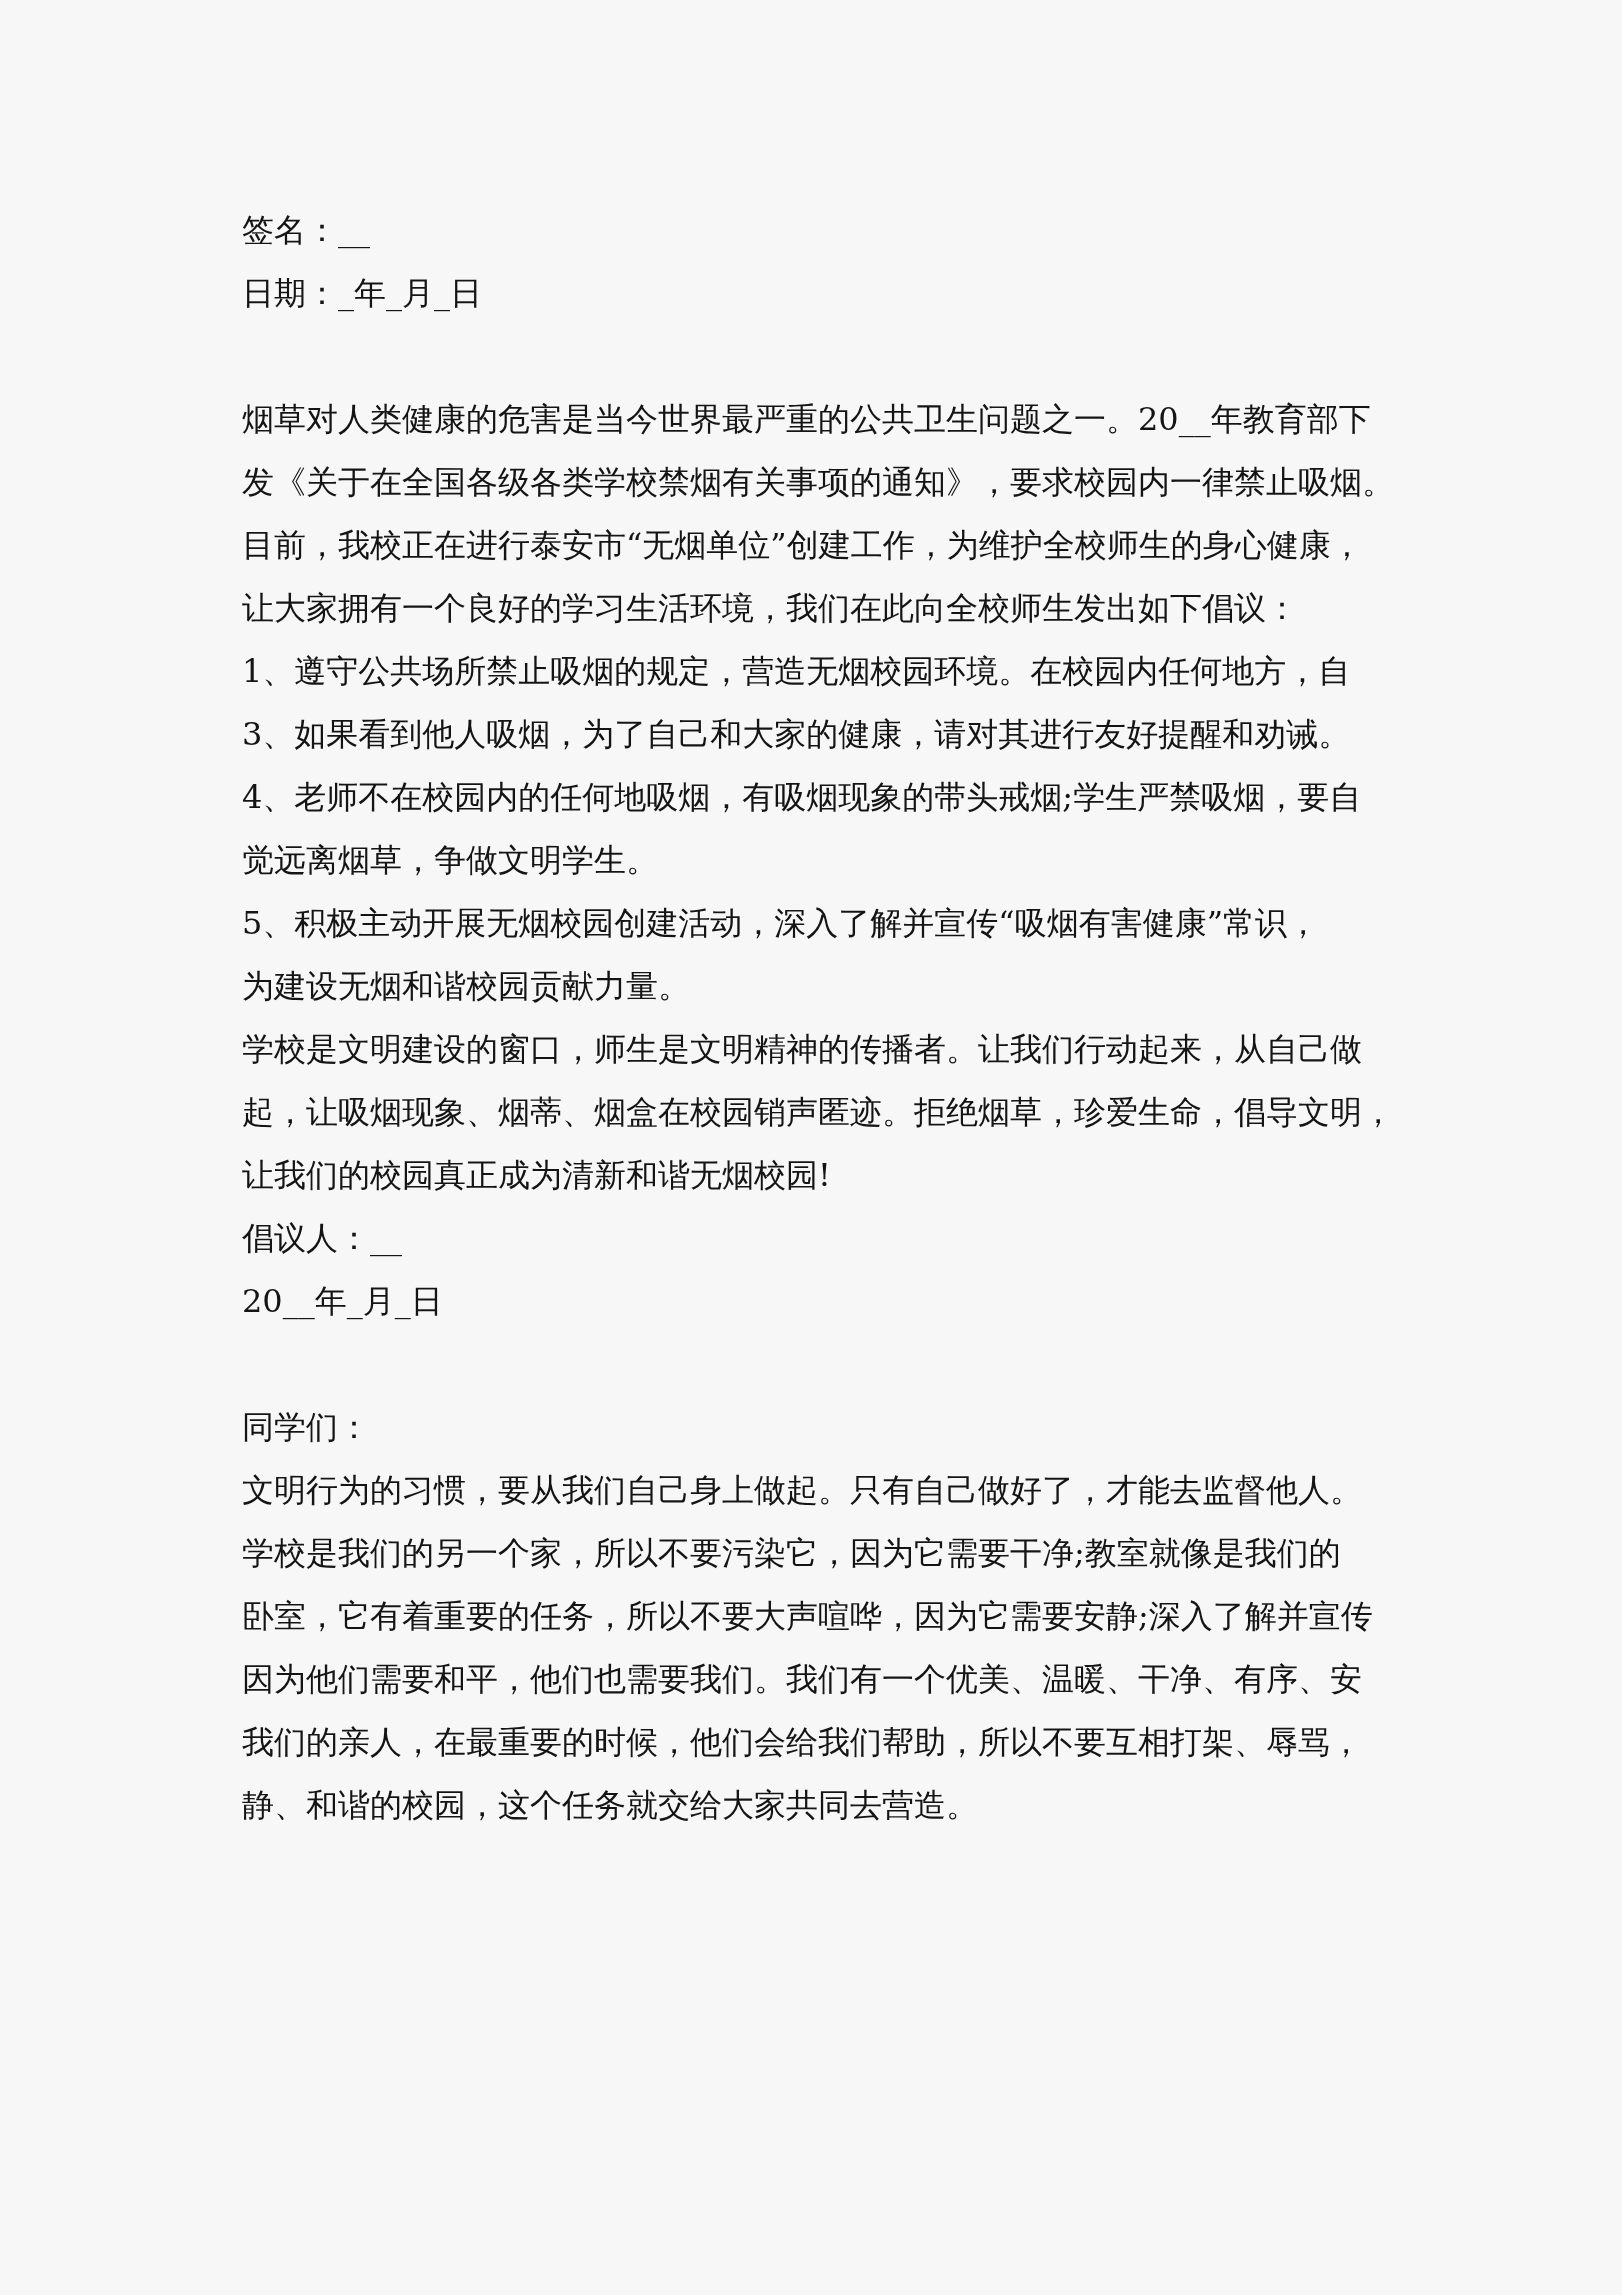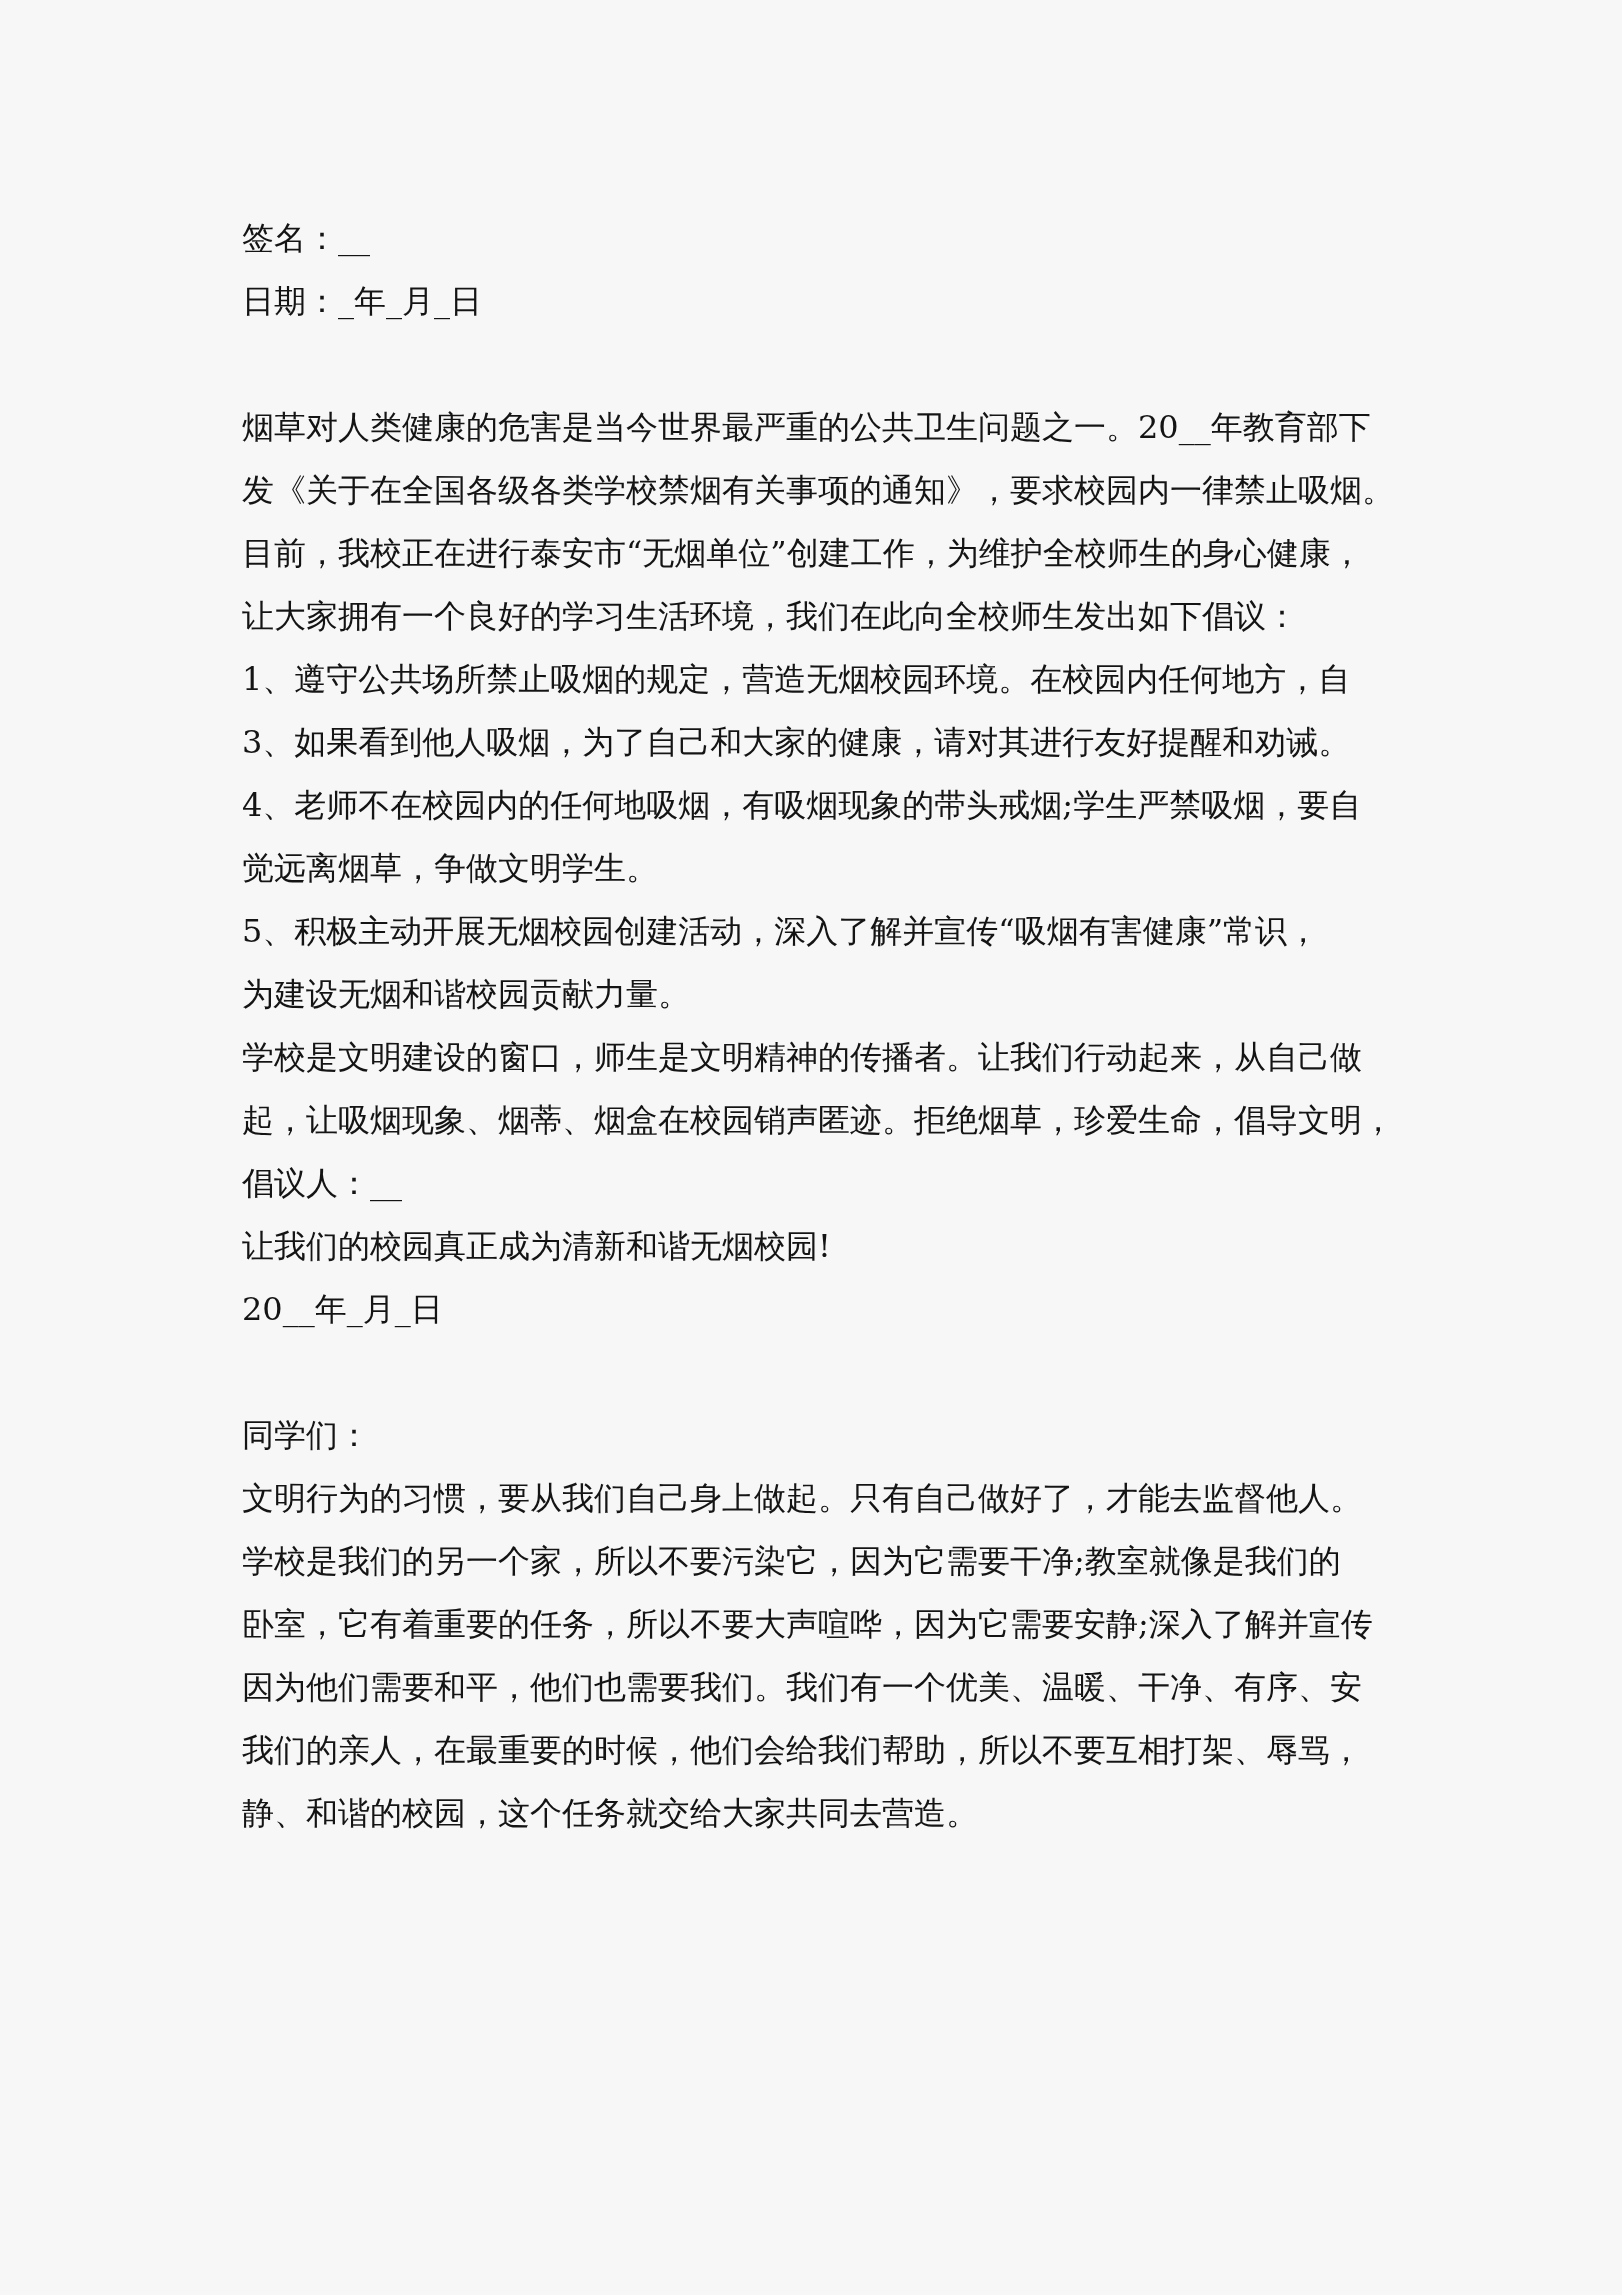--- a/index.html
+++ b/index.html
@@ -14,21 +14,21 @@
     width: 1623px;
     height: 2295px;
     background: #f7f7f7;
     overflow: hidden;
     font-family: "DejaVu Serif", "Liberation Serif", serif;
     color: #141414;
   }
   .doc-body {
     position: absolute;
     left: 242px;
-    top: 207px;
+    top: 199px;
     width: 1160px;
   }
   .line {
     height: 63px;
     line-height: 63px;
     font-size: 32px;
     letter-spacing: 0;
     white-space: nowrap;
     text-align: left;
     font-weight: normal;
@@ -47,22 +47,22 @@
       <div class="line">目前，我校正在进行泰安市“无烟单位”创建工作，为维护全校师生的身心健康，</div>
       <div class="line">让大家拥有一个良好的学习生活环境，我们在此向全校师生发出如下倡议：</div>
       <div class="line">1、遵守公共场所禁止吸烟的规定，营造无烟校园环境。在校园内任何地方，自</div>
       <div class="line">3、如果看到他人吸烟，为了自己和大家的健康，请对其进行友好提醒和劝诫。</div>
       <div class="line">4、老师不在校园内的任何地吸烟，有吸烟现象的带头戒烟;学生严禁吸烟，要自</div>
       <div class="line">觉远离烟草，争做文明学生。</div>
       <div class="line">5、积极主动开展无烟校园创建活动，深入了解并宣传“吸烟有害健康”常识，</div>
       <div class="line">为建设无烟和谐校园贡献力量。</div>
       <div class="line">学校是文明建设的窗口，师生是文明精神的传播者。让我们行动起来，从自己做</div>
       <div class="line">起，让吸烟现象、烟蒂、烟盒在校园销声匿迹。拒绝烟草，珍爱生命，倡导文明，</div>
+      <div class="line">让我们的校园真正成为清新和谐无烟校园!</div>
       <div class="line">倡议人：__</div>
-      <div class="line">让我们的校园真正成为清新和谐无烟校园!</div>
       <div class="line">20__年_月_日</div>
       <div class="line"></div>
       <div class="line">同学们：</div>
       <div class="line">文明行为的习惯，要从我们自己身上做起。只有自己做好了，才能去监督他人。</div>
       <div class="line">学校是我们的另一个家，所以不要污染它，因为它需要干净;教室就像是我们的</div>
       <div class="line">卧室，它有着重要的任务，所以不要大声喧哗，因为它需要安静;深入了解并宣传</div>
       <div class="line">因为他们需要和平，他们也需要我们。我们有一个优美、温暖、干净、有序、安</div>
       <div class="line">我们的亲人，在最重要的时候，他们会给我们帮助，所以不要互相打架、辱骂，</div>
       <div class="line">静、和谐的校园，这个任务就交给大家共同去营造。</div>
     </div>

